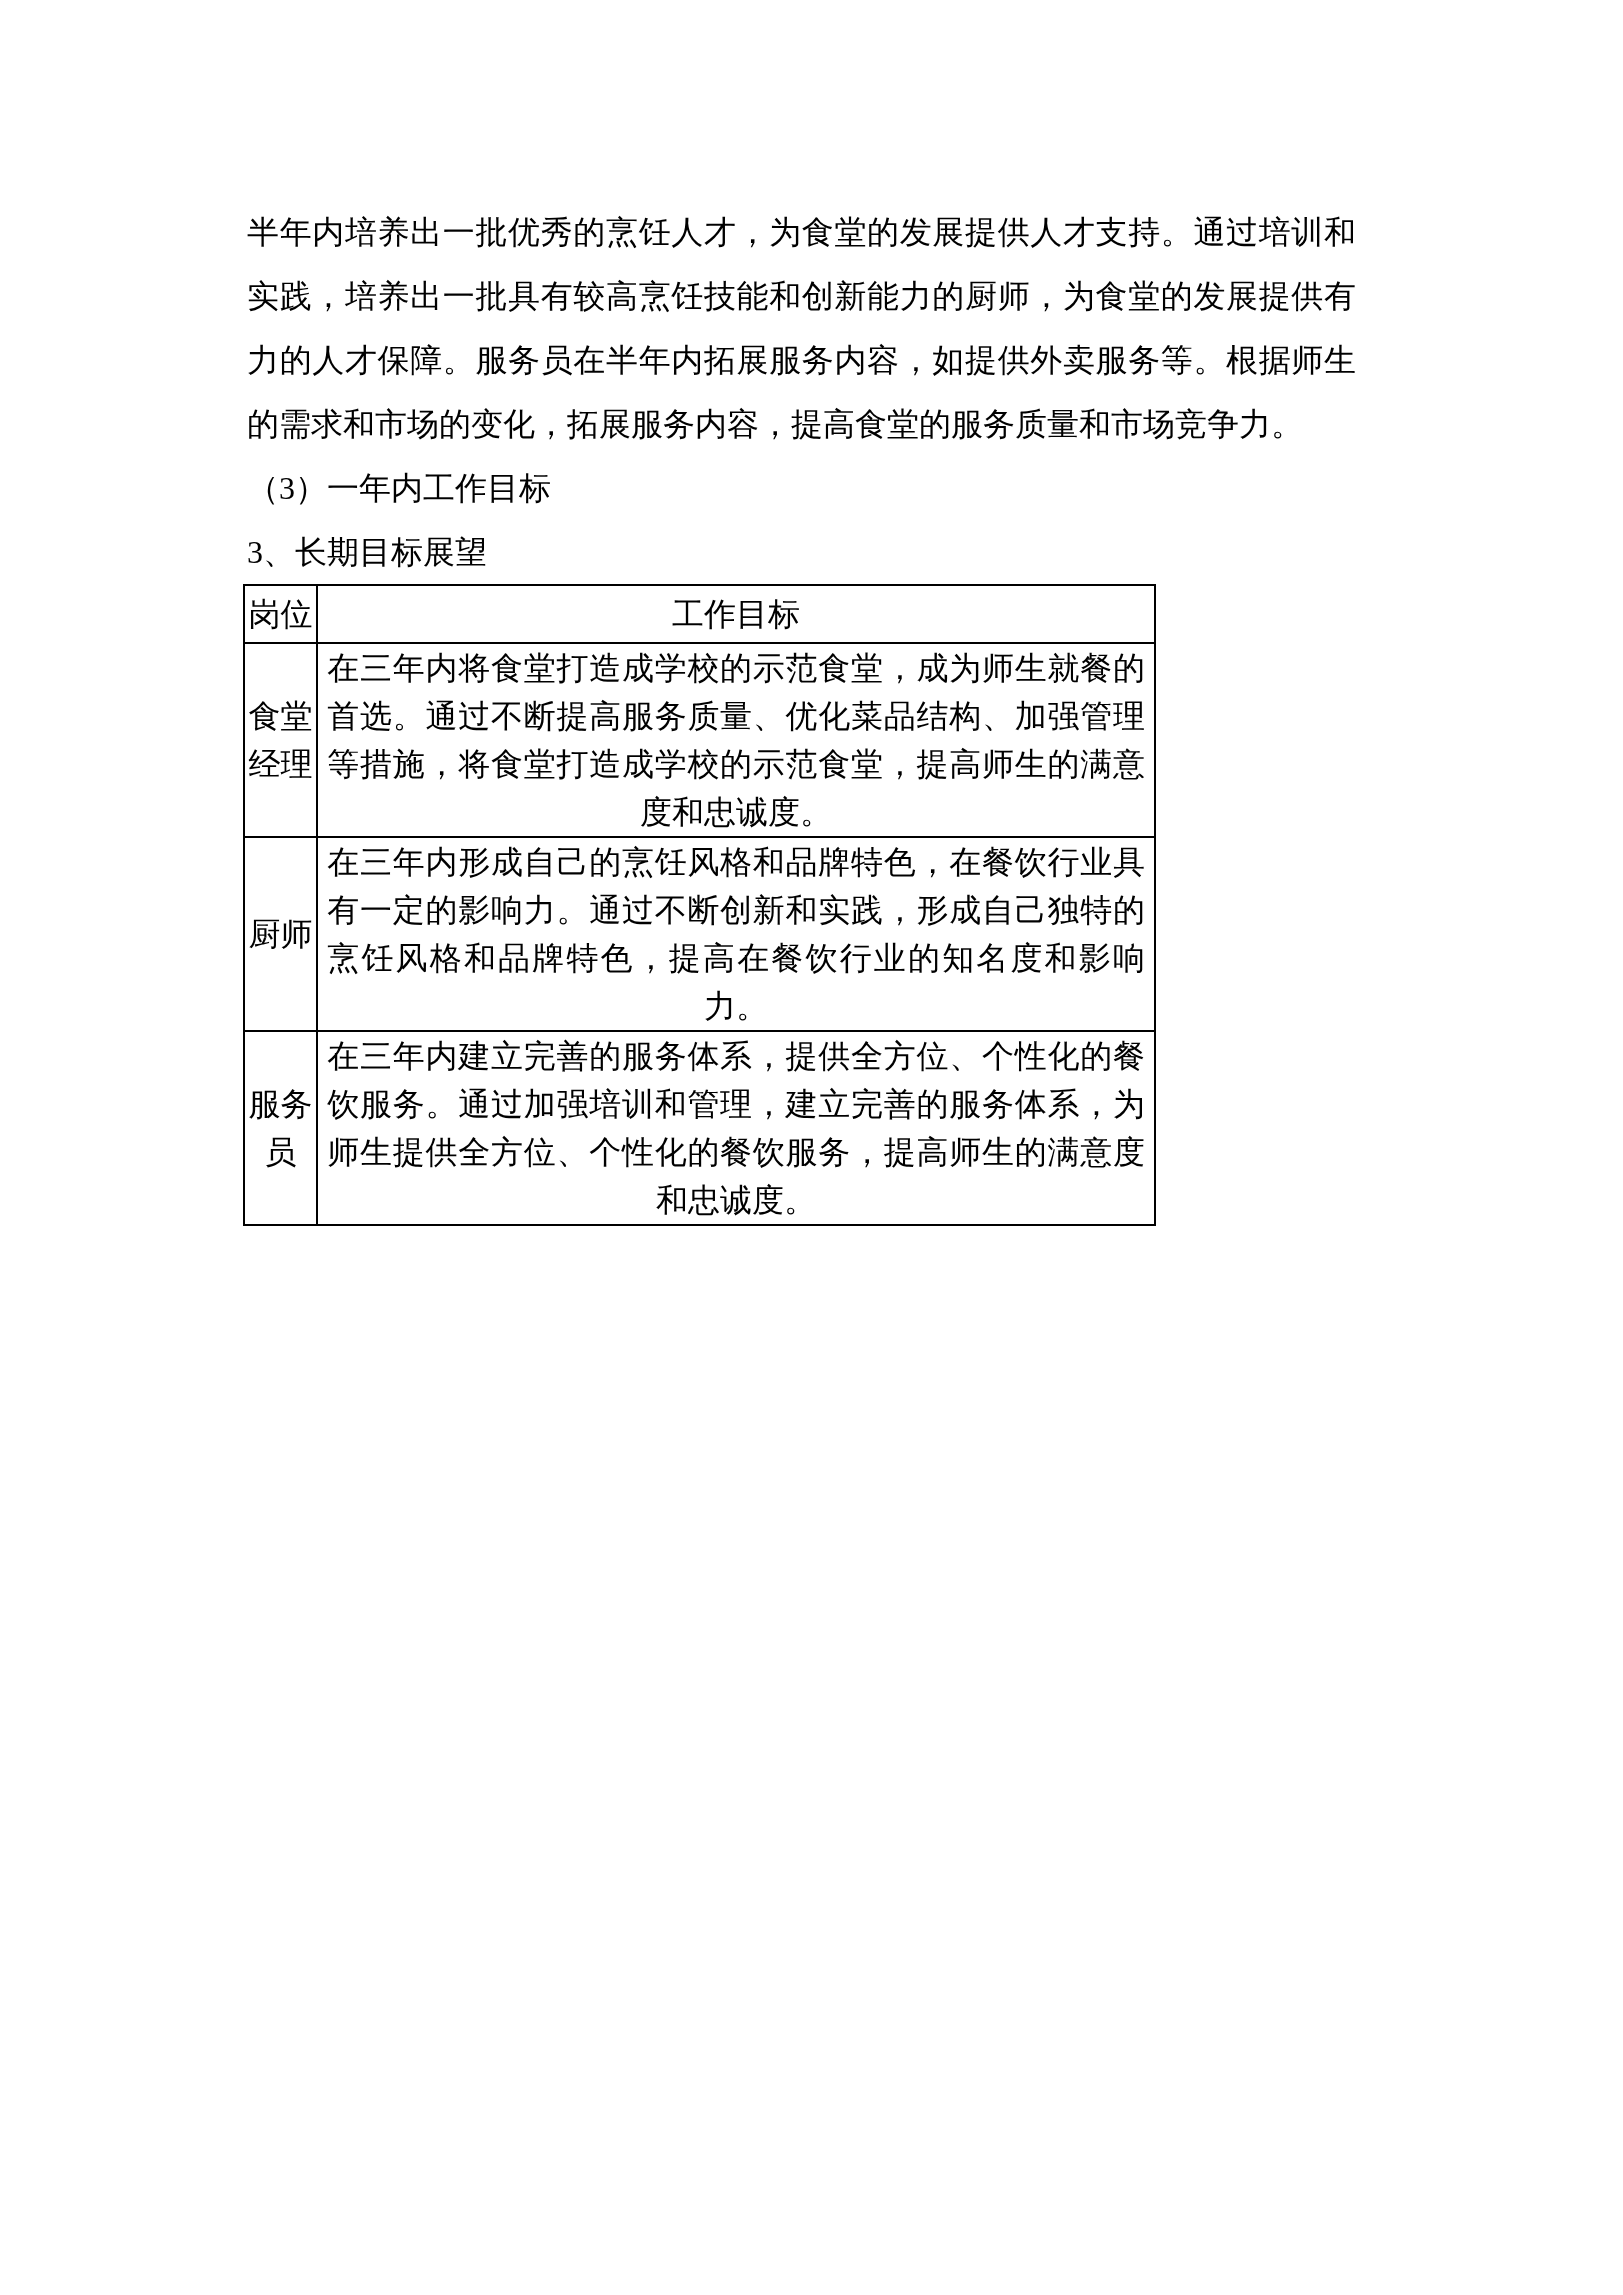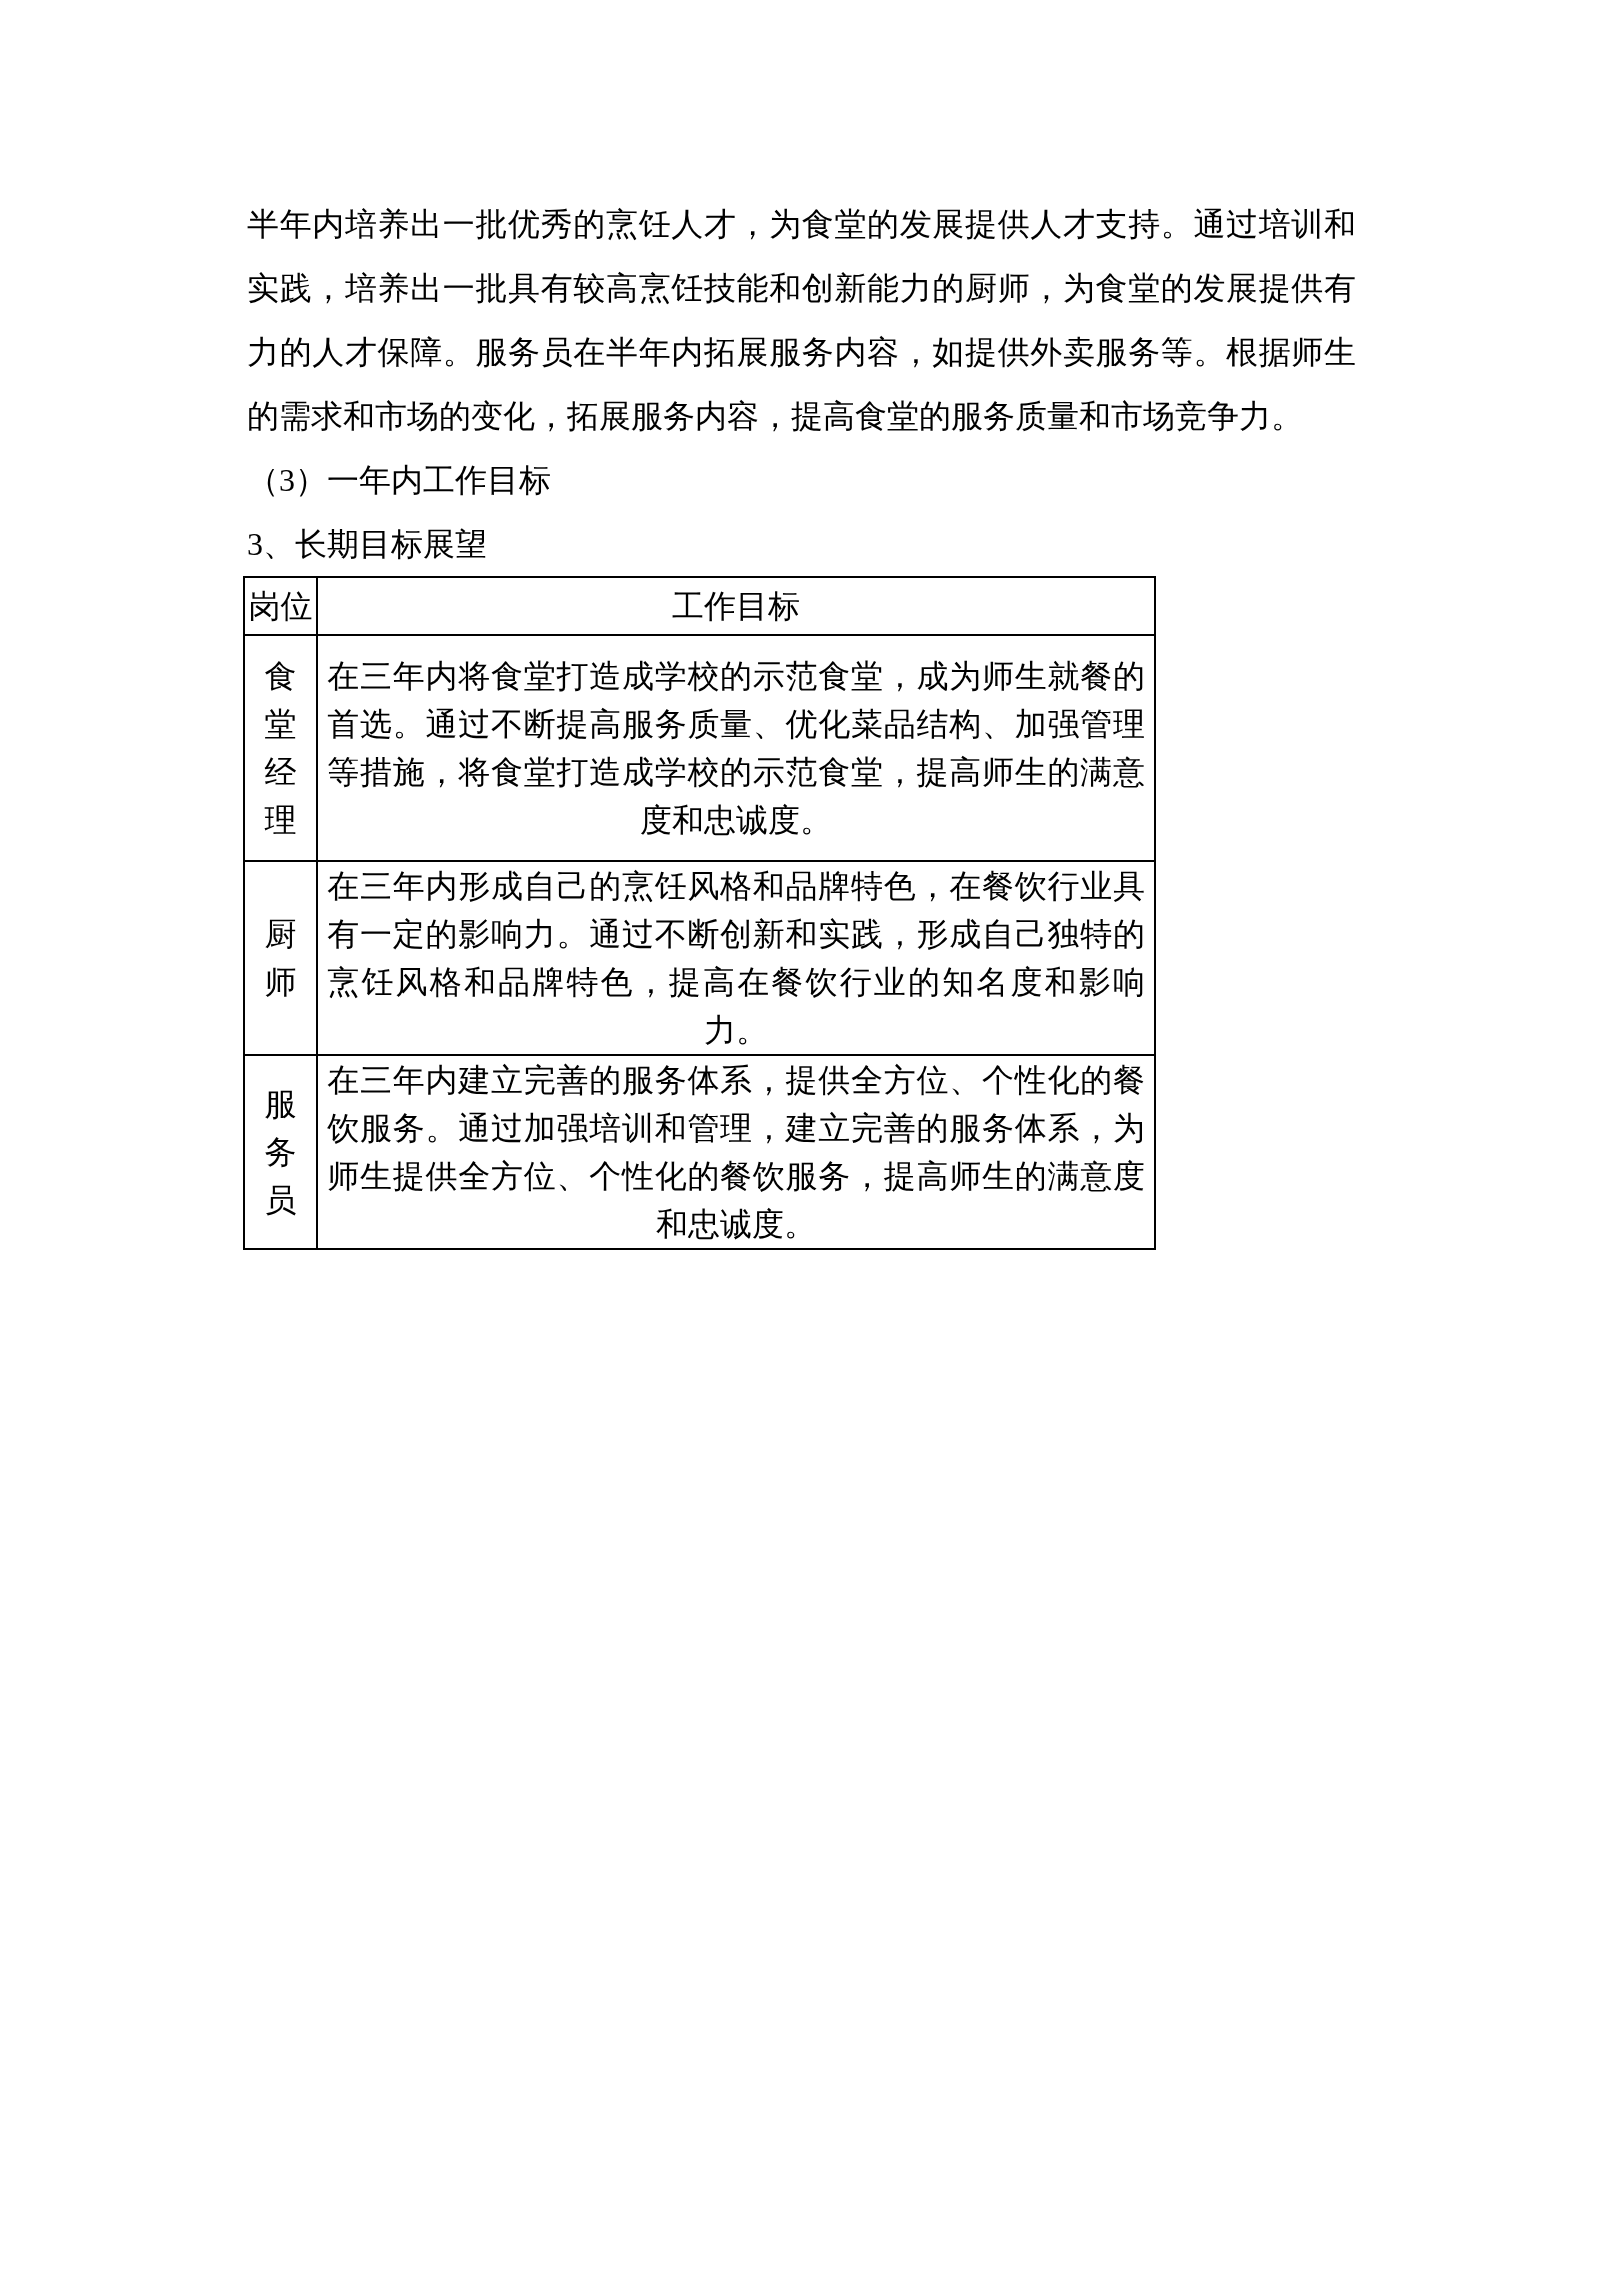--- a/index.html
+++ b/index.html
@@ -12,21 +12,21 @@
     width: 1623px;
     height: 2295px;
     background: #ffffff;
     overflow: hidden;
     font-family: "Liberation Serif", "DejaVu Serif", serif;
     color: #000000;
   }
   .content {
     position: absolute;
     left: 247px;
-    top: 192px;
+    top: 200px;
     width: 1109px;
     font-size: 32px;
     line-height: 64px;
     text-align: justify;
     font-family: Liberation Serif, serif;
   }
   .content p {
     margin: 0;
     padding: 0;
   }
@@ -48,21 +48,21 @@
   }
   .col-pos { width: 73px; }
   .header-cell {
     height: 54px;
     text-align: center;
     vertical-align: middle;
   }
   .pos-cell {
     text-align: center;
     vertical-align: middle;
-    padding: 16px;
+    padding: 0;
     word-break: break-all;
   }
   .goal-cell {
     height: 141px;
     text-align: justify;
     text-align-last: center;
     vertical-align: middle;
     padding: 0 9.2px;
   }
   .after-table {

